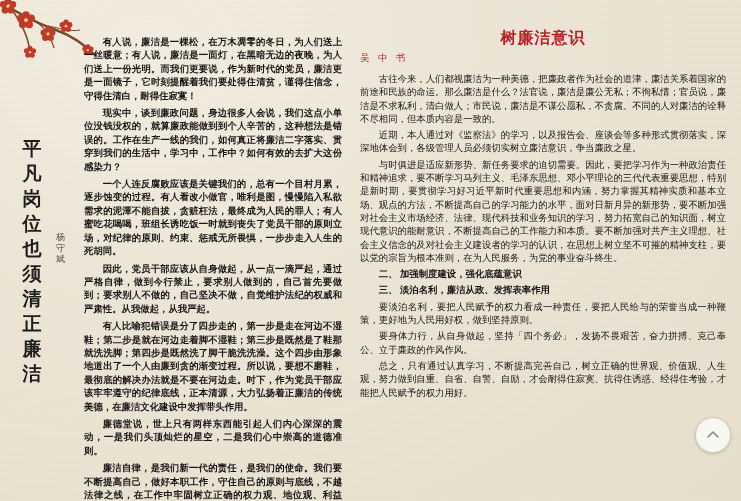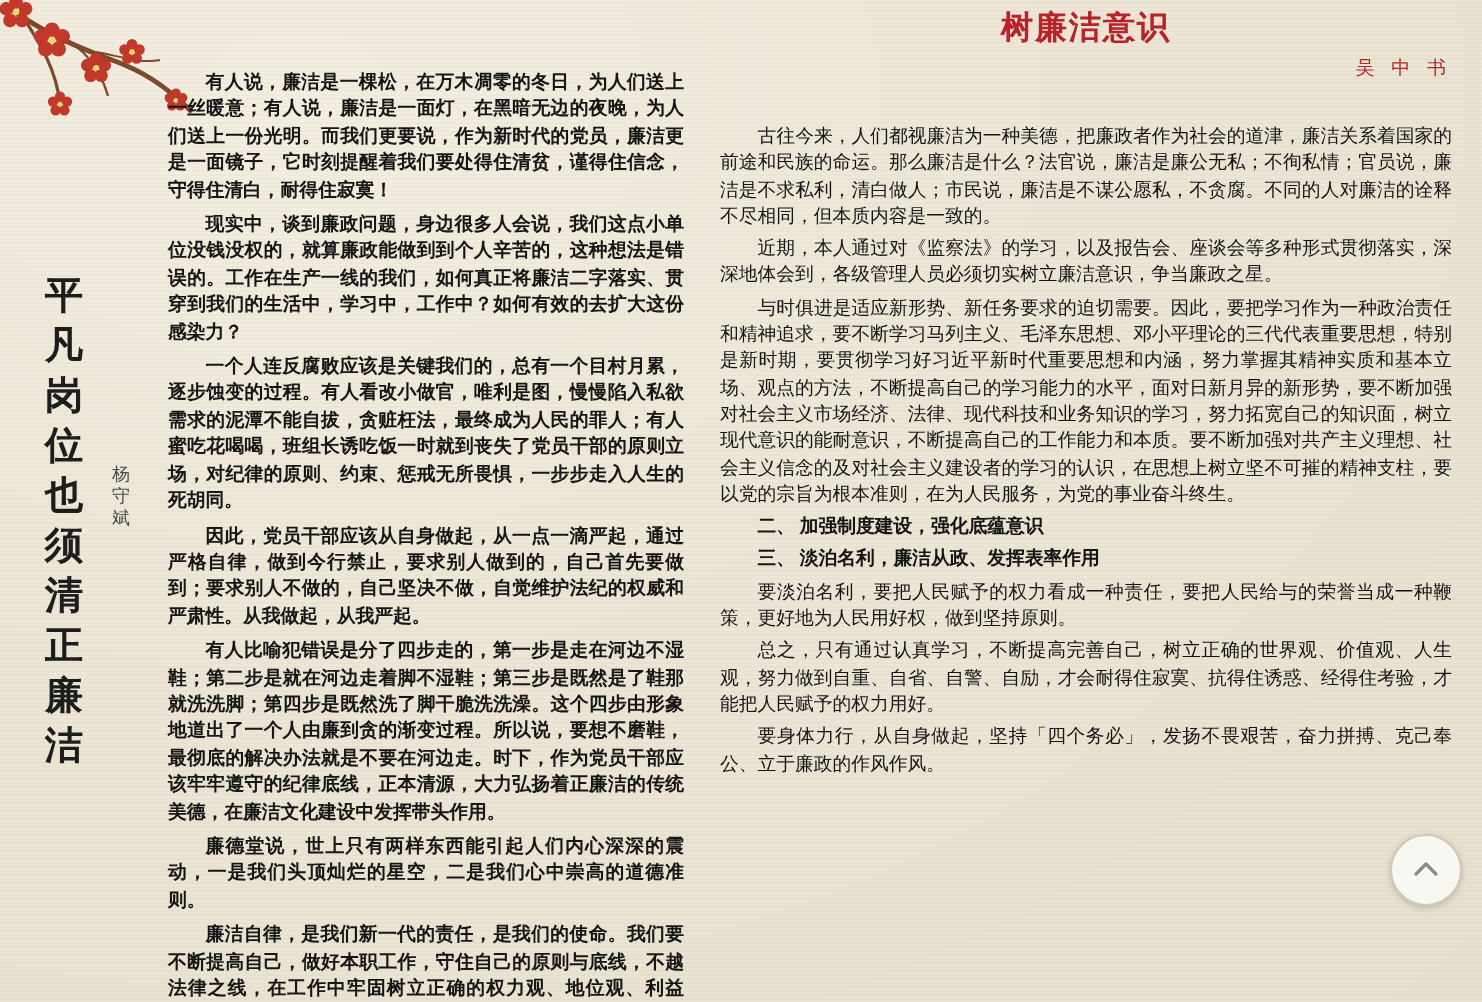--- a/index.html
+++ b/index.html
@@ -86,39 +86,39 @@
   .left-body p {
     margin: 0 0 4px 0;
     text-indent: 2em;
     font-weight: bold;
   }
 
   
   .right-col {
     position: absolute;
     left: 360px;
-    top: 4px;
+    top: 28px;
     width: 366px;
   }
   .r-title {
     display: flex;
     justify-content: center;
     gap: 40px;
     color: #b8232a;
     font-size: 16px;
     font-weight: bold;
     letter-spacing: 1px;
     margin-bottom: 3px;
   }
   .r-subtitle {
-    text-align: right;
+    text-align: left;
     color: #b8232a;
     font-size: 9.5px;
     letter-spacing: 3px;
-    margin-bottom: 22px;
+    margin-bottom: 8px;
   }
   .r-body {
     font-size: 9.4px;
     line-height: 13.3px;
     color: #141414;
     text-align: justify;
     text-justify: inter-ideograph;
   }
   .r-body p {
     margin: 0 0 3px 0;
@@ -248,22 +248,22 @@
       <span>树廉洁意识</span>
     </div>
     <div class="r-subtitle">吴 中 书</div>
     <div class="r-body">
       <p>古往今来，人们都视廉洁为一种美德，把廉政者作为社会的道津，廉洁关系着国家的前途和民族的命运。那么廉洁是什么？法官说，廉洁是廉公无私；不徇私情；官员说，廉洁是不求私利，清白做人；市民说，廉洁是不谋公愿私，不贪腐。不同的人对廉洁的诠释不尽相同，但本质内容是一致的。</p>
       <p>近期，本人通过对《监察法》的学习，以及报告会、座谈会等多种形式贯彻落实，深深地体会到，各级管理人员必须切实树立廉洁意识，争当廉政之星。</p>
       <p>与时俱进是适应新形势、新任务要求的迫切需要。因此，要把学习作为一种政治责任和精神追求，要不断学习马列主义、毛泽东思想、邓小平理论的三代代表重要思想，特别是新时期，要贯彻学习好习近平新时代重要思想和内涵，努力掌握其精神实质和基本立场、观点的方法，不断提高自己的学习能力的水平，面对日新月异的新形势，要不断加强对社会主义市场经济、法律、现代科技和业务知识的学习，努力拓宽自己的知识面，树立现代意识的能耐意识，不断提高自己的工作能力和本质。要不断加强对共产主义理想、社会主义信念的及对社会主义建设者的学习的认识，在思想上树立坚不可摧的精神支柱，要以党的宗旨为根本准则，在为人民服务，为党的事业奋斗终生。</p>
       <p class="head">二、 加强制度建设，强化底蕴意识</p>
       <p class="head">三、 淡泊名利，廉洁从政、发挥表率作用</p>
       <p>要淡泊名利，要把人民赋予的权力看成一种责任，要把人民给与的荣誉当成一种鞭策，更好地为人民用好权，做到坚持原则。</p>
+      <p>要身体力行，从自身做起，坚持「四个务必」，发扬不畏艰苦，奋力拼搏、克己奉公、立于廉政的作风作风。</p>
       <p>总之，只有通过认真学习，不断提高完善自己，树立正确的世界观、价值观、人生观，努力做到自重、自省、自警、自励，才会耐得住寂寞、抗得住诱惑、经得住考验，才能把人民赋予的权力用好。</p>
-      <p>要身体力行，从自身做起，坚持「四个务必」，发扬不畏艰苦，奋力拼搏、克己奉公、立于廉政的作风作风。</p>
     </div>
   </div>
 
   <div class="backtop">
     <span>
       <svg width="16" height="16" viewBox="0 0 16 16">
         <path d="M3 10 L8 5 L13 10" stroke="#8a8a8a" stroke-width="1.6" fill="none" stroke-linecap="round" stroke-linejoin="round"></path>
       </svg>
     </span>
   </div>

